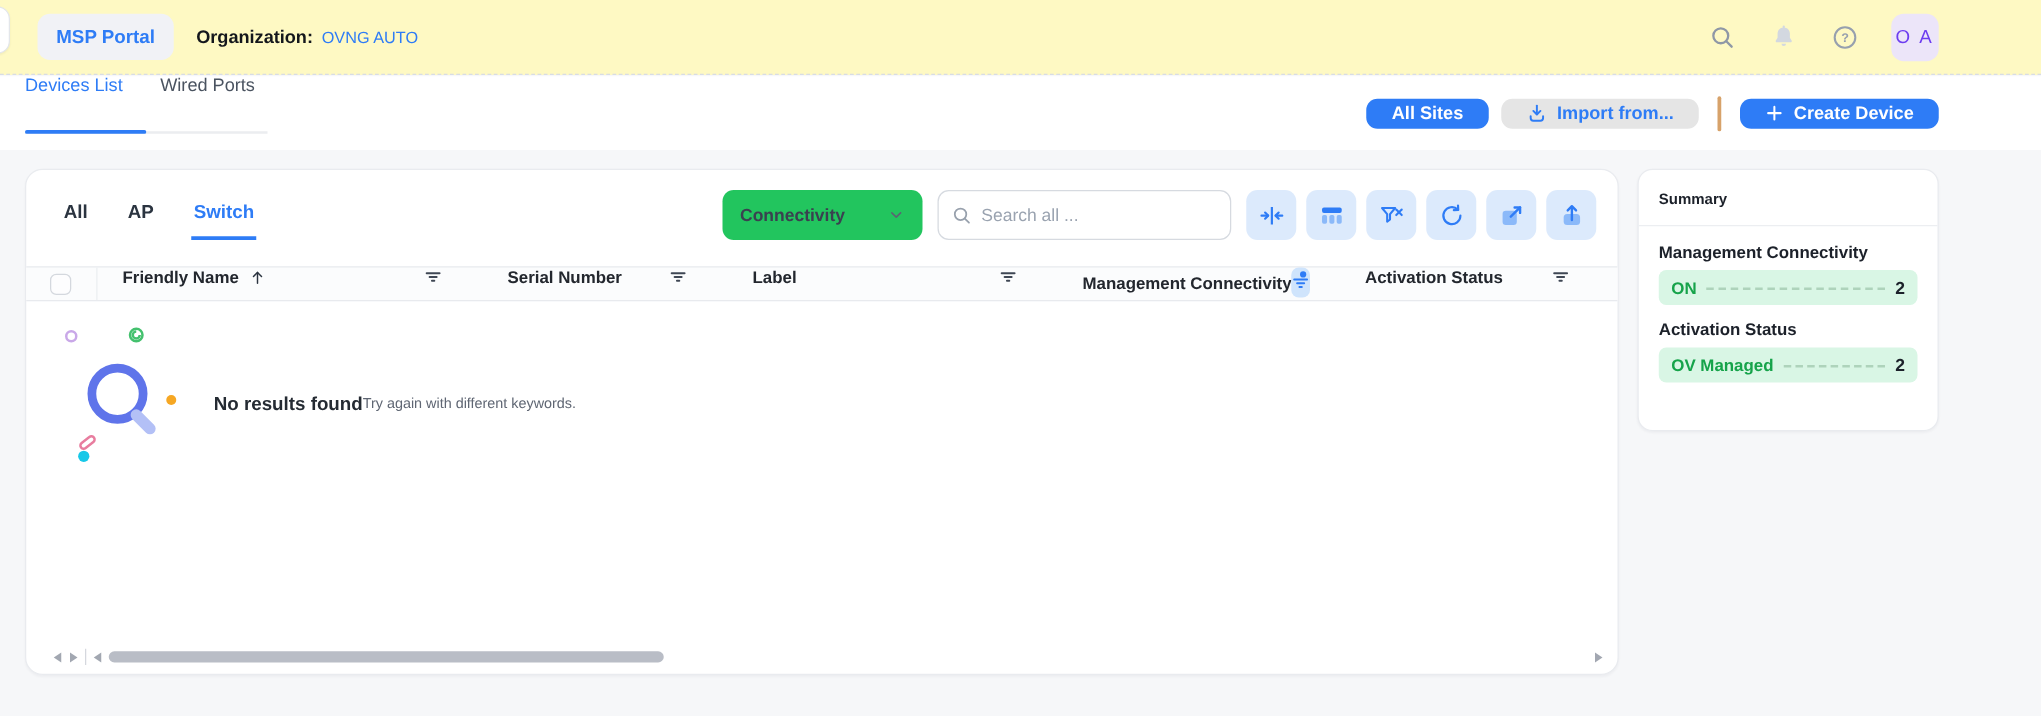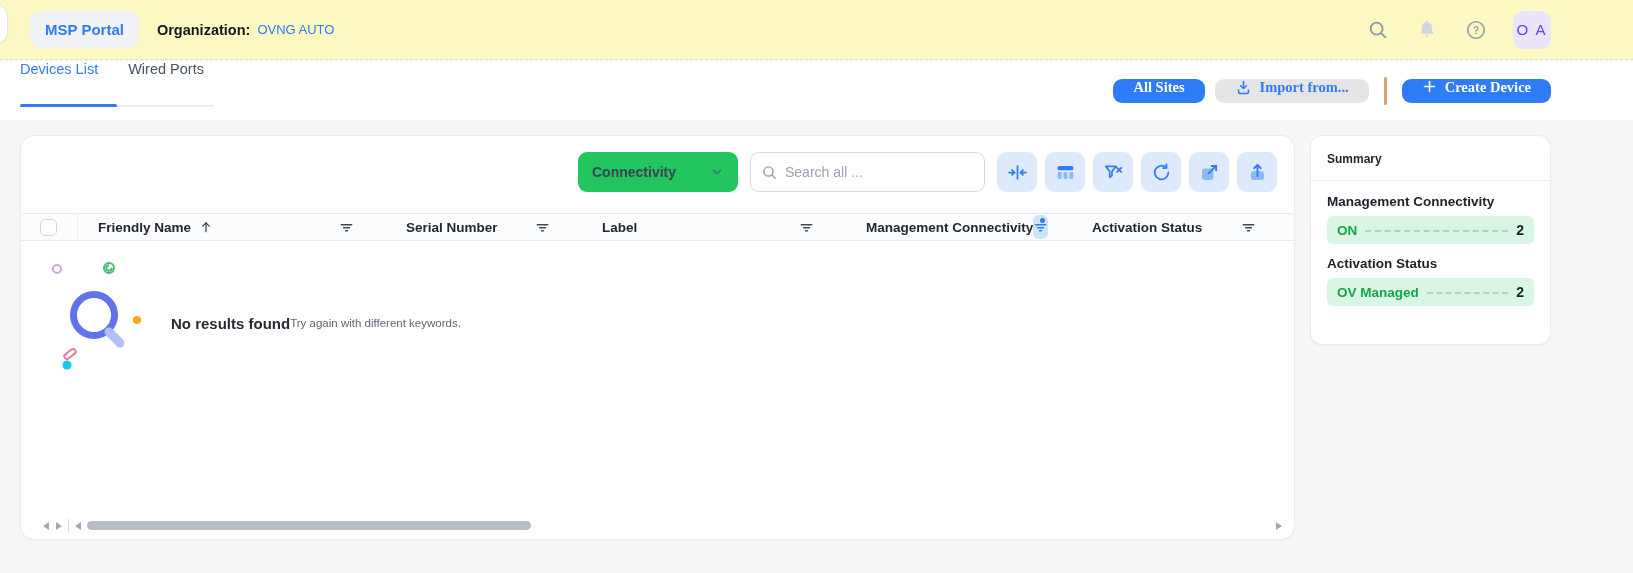--- a/index.html
+++ b/index.html
@@ -28,21 +28,21 @@
 
   
   .navbar{position:absolute;top:61px;left:0;right:0;height:59px;background:#fff;display:flex;align-items:center;padding:0 82px 0 20px;}
   .nav-tabs{position:relative;height:59px;display:flex;align-items:flex-start;gap:30px;}
   .nav-tab{font-size:14.5px;cursor:pointer;padding-bottom:2px;}
   .nav-tab.active{color:var(--accent);font-weight:400;}
   .nav-tab.inactive{color:#4a5360;}
   .nav-track{position:absolute;top:44px;left:0;width:194px;height:2px;background:#ebedf0;}
   .nav-indicator{position:absolute;top:43px;left:0;width:97px;height:3px;background:var(--accent);border-radius:2px;}
   .nav-actions{margin-left:auto;display:flex;align-items:center;gap:10px;}
-  .btn{height:24px;border:none;border-radius:9px;display:inline-flex;gap:8px;font-weight:700;font-size:14.5px;padding:0 20px;cursor:pointer;font-family:Liberation Serif, serif;}
+  .btn{height:24px;border:none;border-radius:9px;display:inline-flex;align-items:center;gap:8px;font-weight:700;font-size:14.5px;padding:0 20px;cursor:pointer;font-family:Liberation Sans, sans-serif;}
   .btn-primary{background:var(--accent);color:#fff;}
   .btn-soft{background:#e5e5e5;color:var(--accent);}
   .v-divider{width:3px;height:28px;border-radius:2px;background:#d7a26a;margin:0 5px;}
 
   
   .main-card{position:absolute;left:20px;top:135px;width:1275px;height:405px;background:#fff;border:1px solid #e9ebef;border-radius:14px;box-shadow:0 1px 2px rgba(16,24,40,.04);}
   .card-toolbar{display:flex;align-items:center;padding:16px 17px 0 28px;}
   .type-tabs{display:flex;gap:28px;align-items:center;}
   .type-tab{font-size:15px;font-weight:600;color:#2b3440;cursor:pointer;position:relative;padding:8px 2px 14px;}
   .type-tab.active{color:var(--accent);font-weight:700;}
@@ -51,21 +51,21 @@
   .dropdown{width:160px;height:40px;background:#22c55e;border-radius:9px;display:flex;align-items:center;padding:0 14px;cursor:pointer;}
   .dropdown .dd-label{font-size:14px;font-weight:600;color:#3a4150;}
   .dropdown .dd-chevron{margin-left:auto;display:flex;}
   .searchbox{width:235px;height:40px;background:#fff;border:1px solid #d6dae0;border-radius:9px;display:flex;align-items:center;padding:0 10px;gap:7px;}
   .searchbox input{border:none;outline:none;flex:1;font-size:14px;color:#3a4150;font-family:inherit;background:transparent;}
   .searchbox input::placeholder{color:#9aa3b0;}
   .icon-btns{display:flex;gap:8px;}
   .icon-btn{width:40px;height:40px;border:none;border-radius:9px;background:var(--icon-btn-bg);display:inline-flex;align-items:center;justify-content:center;cursor:pointer;}
 
   
-  .table-header{margin-top:21px;height:28px;background:#fbfcfd;border-top:1px solid var(--border);border-bottom:1px solid var(--border);display:flex;align-items:center;font-size:13.5px;font-weight:700;color:var(--dark);}
+  .table-header{margin-top:21px;height:28px;background:#fbfcfd;border-top:1px solid var(--border);border-bottom:1px solid var(--border);display:flex;align-items:flex-start;font-size:13.5px;font-weight:700;color:var(--dark);}
   .cb-cell{width:57px;align-self:stretch;display:flex;align-items:center;padding-left:19px;border-right:1px solid #eceef1;}
   .checkbox{width:17px;height:17px;border:1.5px solid #d4d8de;border-radius:5px;background:#fdfdfe;cursor:pointer;}
   .th{display:flex;align-items:center;padding-left:20px;cursor:pointer;}
   .th .th-label{white-space:nowrap;}
   .th .spacer{flex:1;}
   .c1{width:308px;}.c2{width:196px;}.c3{width:264px;}.c4{width:226px;}.c5{flex:1;}
   .filter-ic{margin-right:32px;display:inline-flex;cursor:pointer;}
   .c5 .filter-ic{margin-right:38px;}
   .filter-active{width:24px;height:24px;border-radius:6px;background:#cfe4fc;display:inline-flex;align-items:center;justify-content:center;position:relative;margin-right:24px;cursor:pointer;}
   .filter-active .dot{position:absolute;top:3px;right:3px;width:5px;height:5px;border-radius:50%;background:var(--accent);}
@@ -161,20 +161,25 @@
             </svg>
         </span>
         <span>Create Device</span>
       </button>
     </div>
   </div>
 
   <div class="main-card">
 
     <div class="card-toolbar">
+      <div class="type-tabs">
+        <span class="type-tab">All</span>
+        <span class="type-tab">AP</span>
+        <span class="type-tab active">Switch</span>
+      </div>
 
       <div class="toolbar-right">
         <div class="dropdown">
           <span class="dd-label">Connectivity</span>
           <span class="dd-chevron">
             <svg width="14" height="14" viewBox="0 0 24 24" fill="none">
                 <polyline points="6,9 12,15 18,9" stroke="#5b6472" stroke-width="2.2" fill="none" stroke-linecap="round" stroke-linejoin="round"></polyline>
               </svg>
           </span>
         </div>

